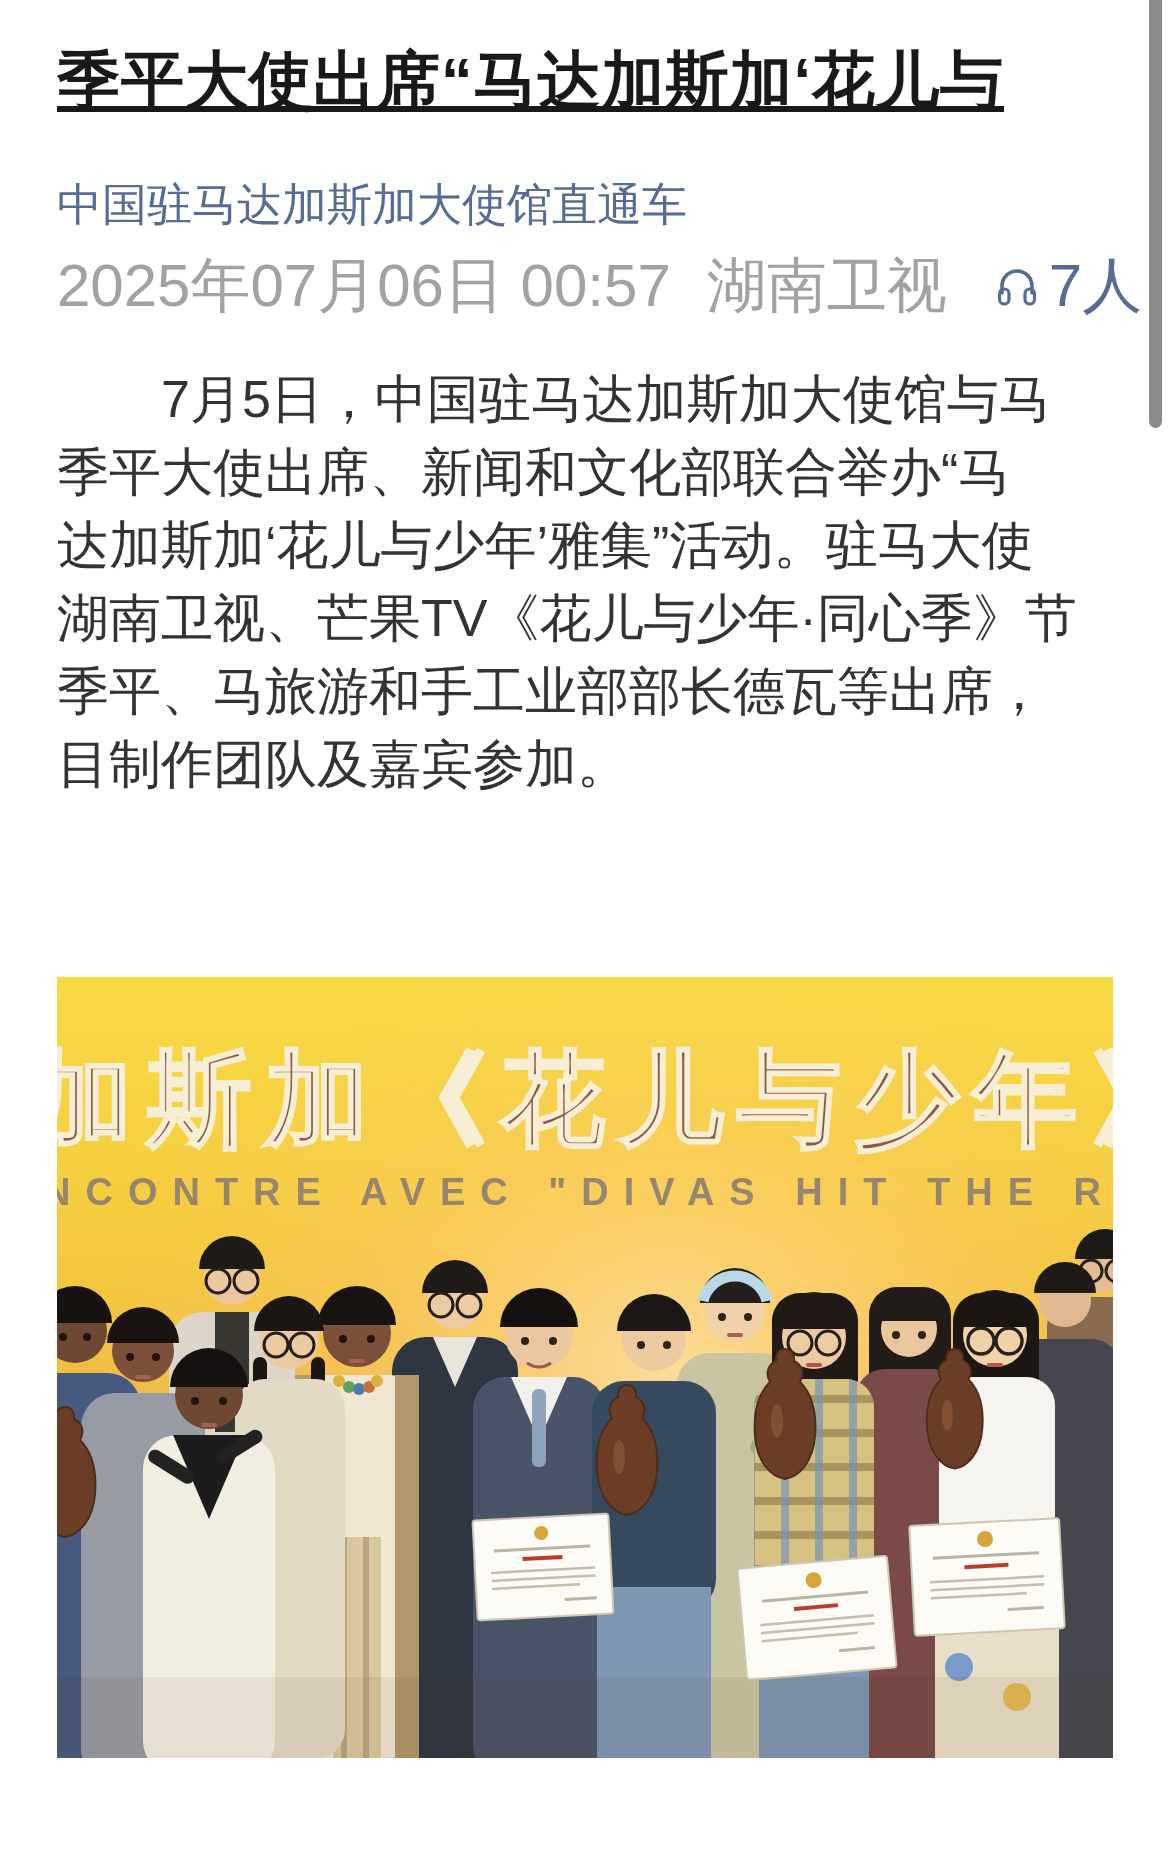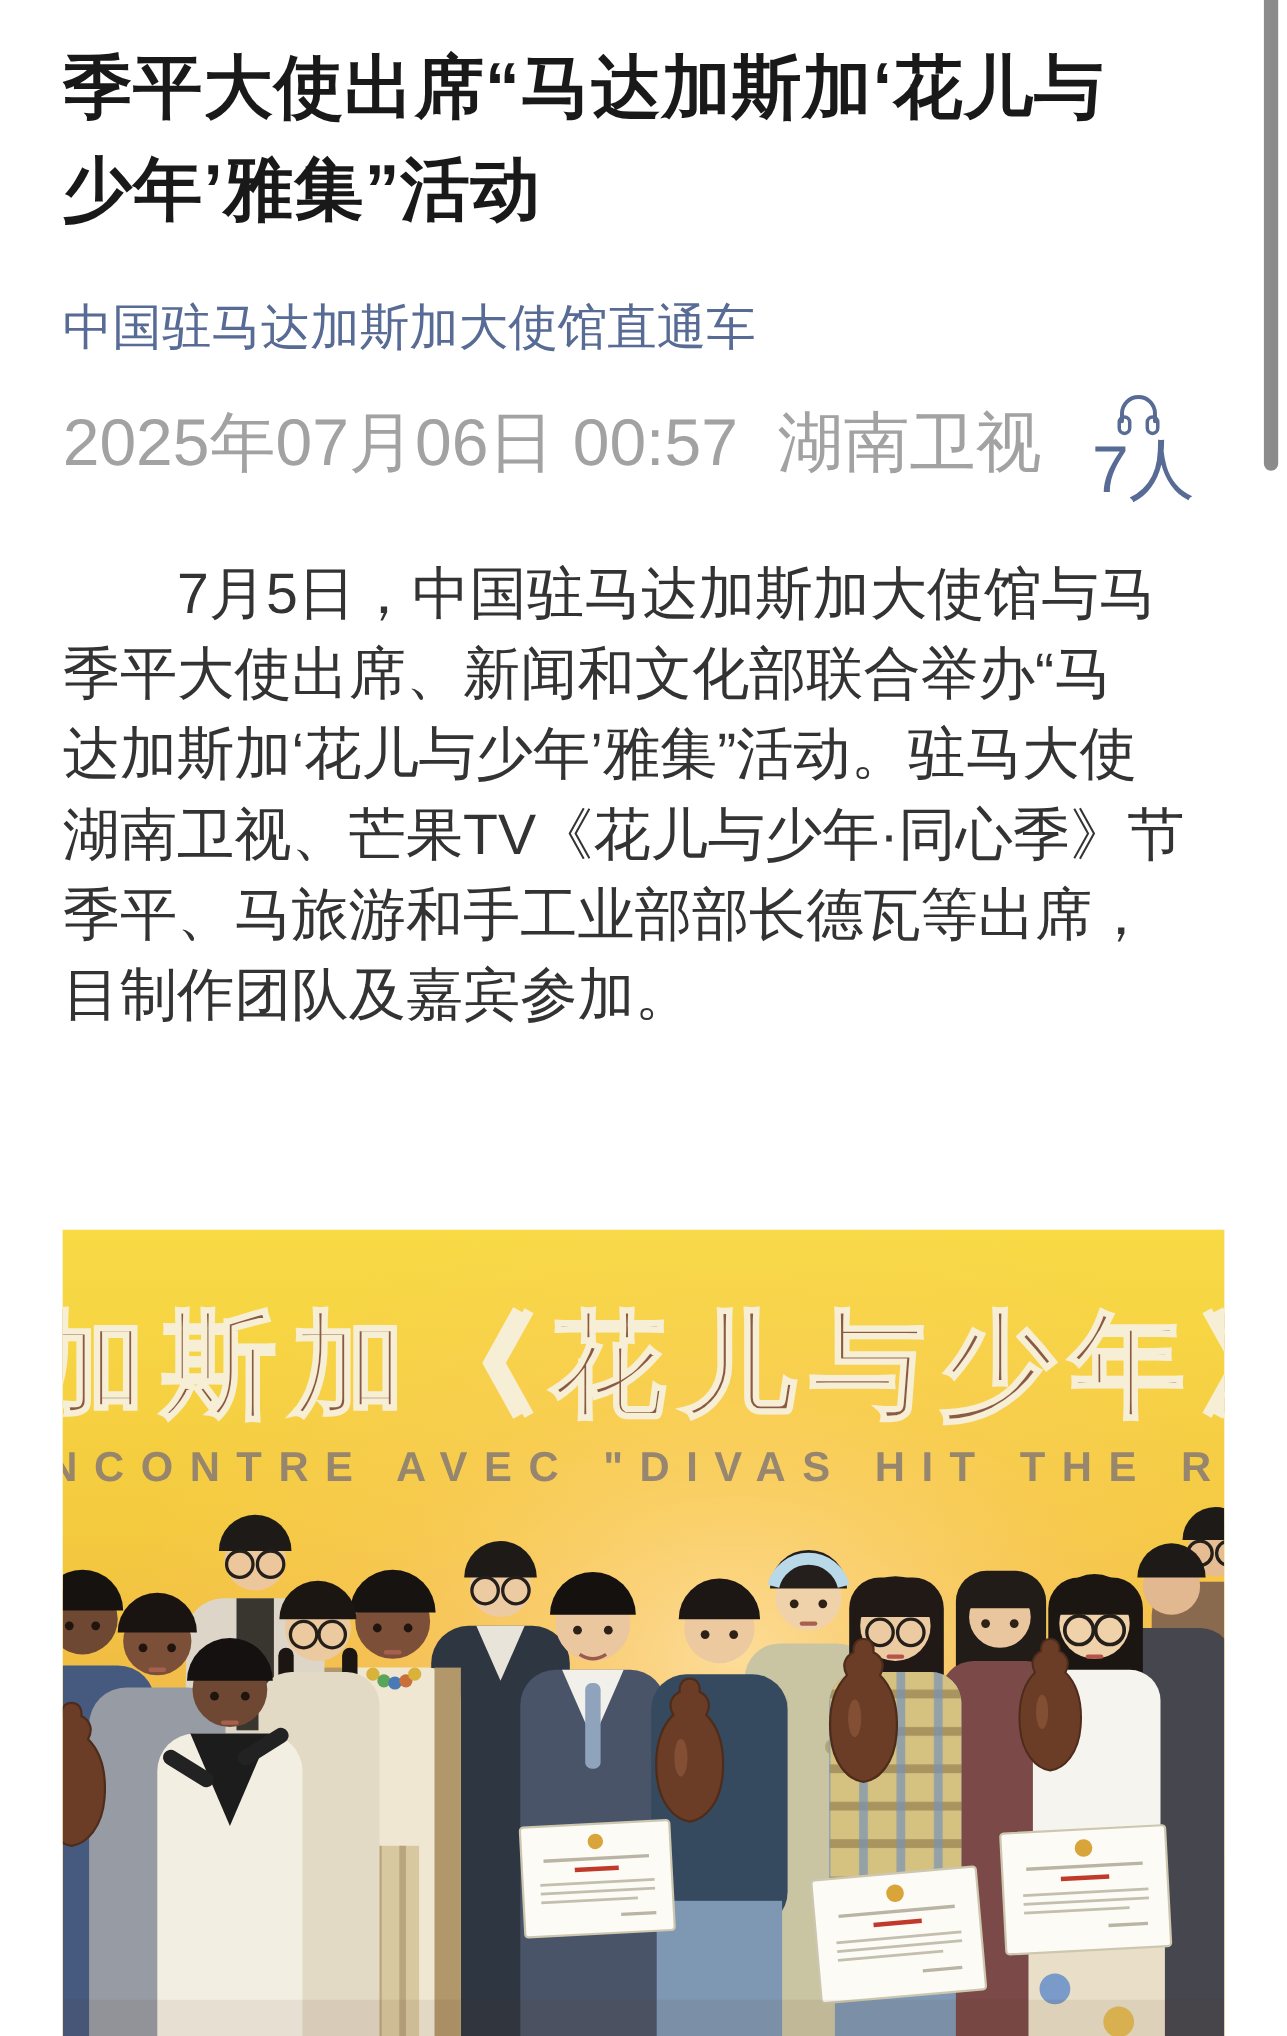--- a/index.html
+++ b/index.html
@@ -3,30 +3,30 @@
 <meta charset="utf-8">
 <style>
   * { margin:0; padding:0; box-sizing:border-box; }
   html,body { background:#ffffff; }
   body { width:1170px; font-family:"Liberation Sans","DejaVu Sans",sans-serif; }
   .page { position:relative; width:1170px; height:1851px; background:#ffffff; overflow:hidden; }
   .content { padding:0 57px; }
 
   .title { padding-top:34px; font-size:63px; line-height:93px; font-weight:700;
            color:#191919; letter-spacing:1px; }
-  .title-line { white-space:nowrap; overflow:hidden; }
+  .title-line { white-space:nowrap; overflow:hidden;text-decoration:underline; }
 
   .source { margin-top:50px; font-size:45px; line-height:56px; color:#576b95;
             white-space:nowrap; overflow:hidden; }
 
   .meta { margin-top:26px; display:flex; align-items:center; font-size:60px;
           line-height:54px; color:#a2a2a2; white-space:nowrap; }
   .meta-dt { margin-right:36px; }
   .meta-loc { margin-right:46px; }
-  .listen { display:flex; align-items:center; color:#576b95;flex-direction:column; }
+  .listen { display:flex; align-items:center; color:#576b95; }
   .listen svg { display:block; margin-right:8px; }
 
   .body-text { margin-top:50px; font-size:52px; color:#333333; }
   .body-line { line-height:73px; white-space:nowrap; overflow:hidden; }
   .body-line.indent { text-indent:104px; }
 
   .photo { margin-top:176px; width:1056px; height:781px; overflow:hidden;
            position:relative; background:#f6d23e; }
   .photo svg { display:block; }
 
@@ -34,21 +34,20 @@
                   border-radius:7px; background:#8b8b8b; }
 </style>
 </head>
 <body>
 
 <div class="page">
   <div class="content">
 
     <div class="title">
       <div class="title-line">季平大使出席“马达加斯加‘花儿与</div>
-      <div class="title-line">少年’雅集”活动</div>
     </div>
 
     <div class="source">中国驻马达加斯加大使馆直通车</div>
 
     <div class="meta">
       <span class="meta-dt">2025年07月06日 00:57</span>
       <span class="meta-loc">湖南卫视</span>
       <span class="listen">
         <span>
           <svg width="48" height="48" viewBox="0 0 48 48">

